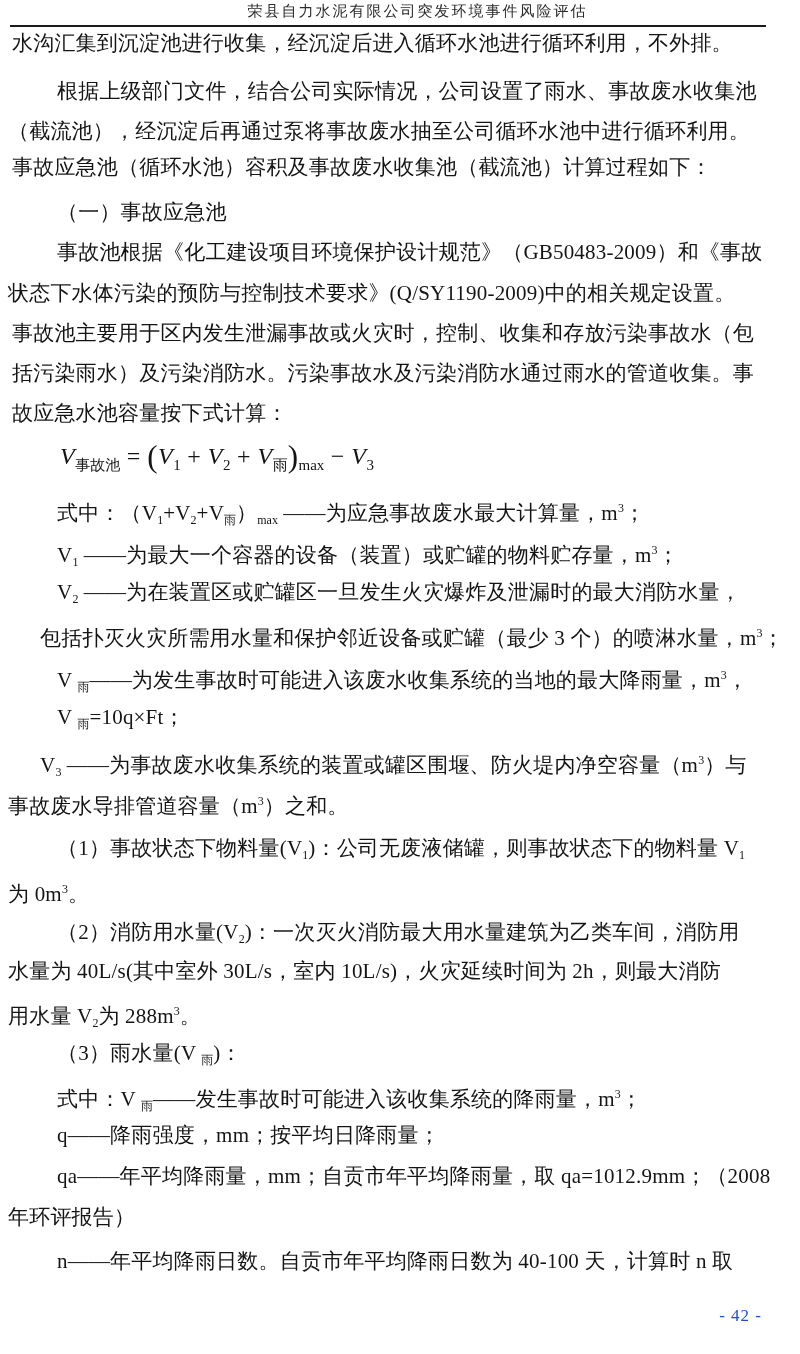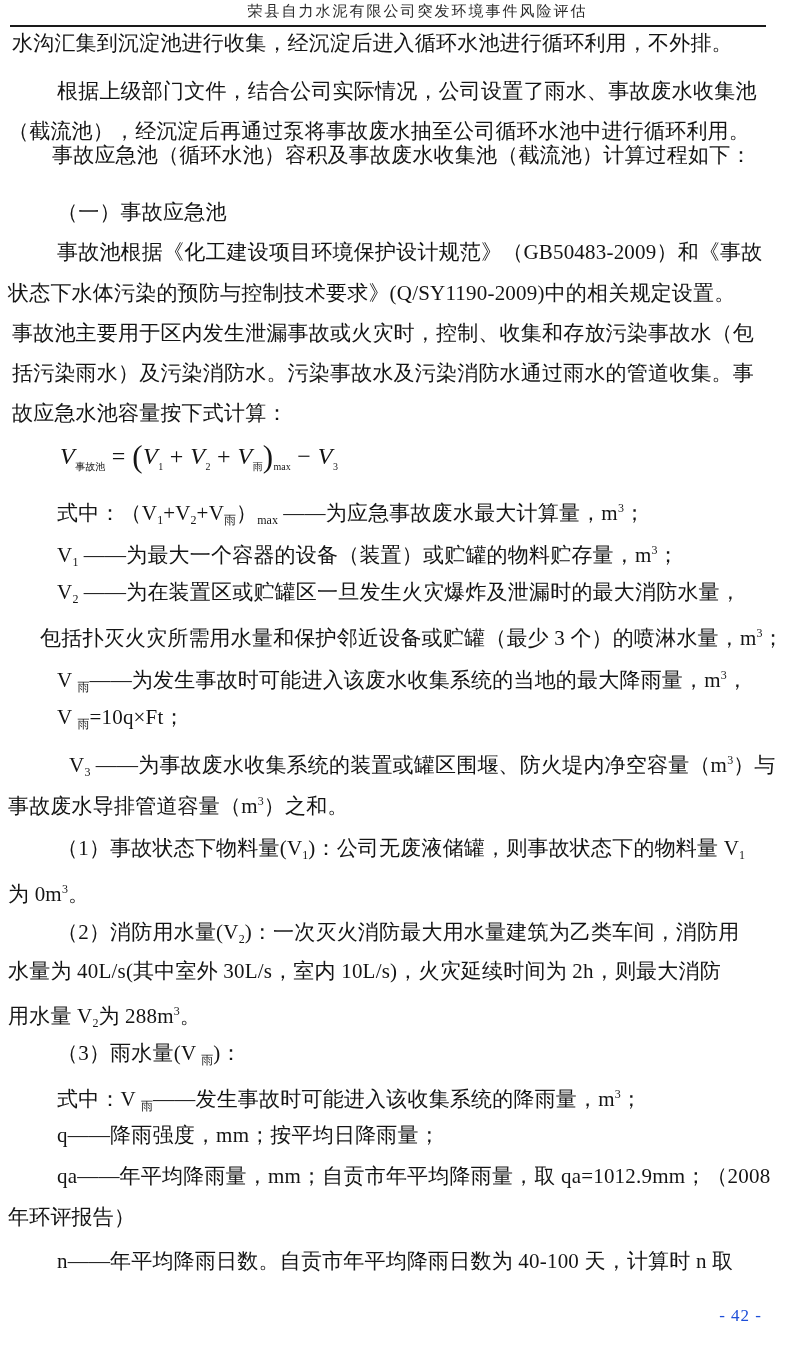--- a/index.html
+++ b/index.html
@@ -54,21 +54,21 @@
   }
   .ln.formula .r-vi {
     font-style: italic;
   }
   .ln.formula .r-big {
     font-size: 31px;
     vertical-align: -3px;
     font-weight: 400;
   }
   .ln.formula .r-sub {
-    font-size: 10px;
+    font-size: 15px;
     vertical-align: -6px;
     margin-top: 44px;
   }
   .page-number {
     position: absolute;
     top: 1306px;
     right: 38px;
     font-size: 17px;
     letter-spacing: 1px;
     color: #1d4ed8;
@@ -78,35 +78,35 @@
 <body>
 
 <div class="page">
   <div class="header-title">荣县自力水泥有限公司突发环境事件风险评估</div>
   <div class="header-divider"></div>
 
   <div>
       <div class="ln" style="top: 30px; left: 12px;"><span>水沟汇集到沉淀池进行收集，经沉淀后进入循环水池进行循环利用，不外排。</span></div>
       <div class="ln" style="top: 78px; left: 57px;"><span>根据上级部门文件，结合公司实际情况，公司设置了雨水、事故废水收集池</span></div>
       <div class="ln" style="top: 118px; left: 8px;"><span>（截流池），经沉淀后再通过泵将事故废水抽至公司循环水池中进行循环利用。</span></div>
-      <div class="ln" style="top: 142px; left: 12px; margin-left: 40px;"><span>事故应急池（循环水池）容积及事故废水收集池（截流池）计算过程如下：</span></div>
+      <div class="ln" style="top: 154px; left: 12px;"><span>事故应急池（循环水池）容积及事故废水收集池（截流池）计算过程如下：</span></div>
       <div class="ln" style="top: 199px; left: 57px;"><span>（一）事故应急池</span></div>
       <div class="ln" style="top: 239px; left: 57px;"><span>事故池根据《化工建设项目环境保护设计规范》（GB50483-2009）和《事故</span></div>
       <div class="ln" style="top: 280px; left: 8px;"><span>状态下水体污染的预防与控制技术要求》(Q/SY1190-2009)中的相关规定设置。</span></div>
       <div class="ln" style="top: 320px; left: 12px; text-align: center;"><span>事故池主要用于区内发生泄漏事故或火灾时，控制、收集和存放污染事故水（包</span></div>
       <div class="ln" style="top: 360px; left: 12px;"><span>括污染雨水）及污染消防水。污染事故水及污染消防水通过雨水的管道收集。事</span></div>
       <div class="ln" style="top: 400px; left: 12px;"><span>故应急水池容量按下式计算：</span></div>
       <div class="ln formula" style="top: 443px; left: 60px;"><span class="r-vi">V</span><span class="r-sub">事故池</span><span> = </span><span class="r-big">(</span><span class="r-vi">V</span><span class="r-sub">1</span><span> + </span><span class="r-vi">V</span><span class="r-sub">2</span><span> + </span><span class="r-vi">V</span><span class="r-sub">雨</span><span class="r-big">)</span><span class="r-sub">max</span><span> − </span><span class="r-vi">V</span><span class="r-sub">3</span></div>
       <div class="ln" style="top: 495px; left: 57px;"><span>式中：（V</span><span class="r-sub">1</span><span>+V</span><span class="r-sub">2</span><span>+V</span><span class="r-sub">雨</span><span>）</span><span class="r-sub">max</span><span> ——为应急事故废水最大计算量，m</span><span class="r-sup">3</span><span>；</span></div>
       <div class="ln" style="top: 537px; left: 57px;"><span>V</span><span class="r-sub">1</span><span> ——为最大一个容器的设备（装置）或贮罐的物料贮存量，m</span><span class="r-sup">3</span><span>；</span></div>
       <div class="ln" style="top: 579px; left: 57px;"><span>V</span><span class="r-sub">2</span><span> ——为在装置区或贮罐区一旦发生火灾爆炸及泄漏时的最大消防水量，</span></div>
       <div class="ln" style="top: 620px; left: 8px; margin-left: 32px;"><span>包括扑灭火灾所需用水量和保护邻近设备或贮罐（最少 3 个）的喷淋水量，m</span><span class="r-sup">3</span><span>；</span></div>
       <div class="ln" style="top: 662px; left: 57px;"><span>V </span><span class="r-sub">雨</span><span>——为发生事故时可能进入该废水收集系统的当地的最大降雨量，m</span><span class="r-sup">3</span><span>，</span></div>
       <div class="ln" style="top: 704px; left: 57px;"><span>V </span><span class="r-sub">雨</span><span>=10q×Ft；</span></div>
-      <div class="ln" style="top: 747px; left: 69px; text-align: center;"><span>V</span><span class="r-sub">3</span><span> ——为事故废水收集系统的装置或罐区围堰、防火堤内净空容量（m</span><span class="r-sup">3</span><span>）与</span></div>
+      <div class="ln" style="top: 747px; left: 40px; text-align: center;"><span>V</span><span class="r-sub">3</span><span> ——为事故废水收集系统的装置或罐区围堰、防火堤内净空容量（m</span><span class="r-sup">3</span><span>）与</span></div>
       <div class="ln" style="top: 788px; left: 8px;"><span>事故废水导排管道容量（m</span><span class="r-sup">3</span><span>）之和。</span></div>
       <div class="ln" style="top: 835px; left: 57px;"><span>（1）事故状态下物料量(V</span><span class="r-sub">1</span><span>)：公司无废液储罐，则事故状态下的物料量 V</span><span class="r-sub">1</span></div>
       <div class="ln" style="top: 876px; left: 8px;"><span>为 0m</span><span class="r-sup">3</span><span>。</span></div>
       <div class="ln" style="top: 919px; left: 57px;"><span>（2）消防用水量(V</span><span class="r-sub">2</span><span>)：一次灭火消防最大用水量建筑为乙类车间，消防用</span></div>
       <div class="ln" style="top: 958px; left: 8px;"><span>水量为 40L/s(其中室外 30L/s，室内 10L/s)，火灾延续时间为 2h，则最大消防</span></div>
       <div class="ln" style="top: 998px; left: 8px;"><span>用水量 V</span><span class="r-sub">2</span><span>为 288m</span><span class="r-sup">3</span><span>。</span></div>
       <div class="ln" style="top: 1040px; left: 57px;"><span>（3）雨水量(V </span><span class="r-sub">雨</span><span>)：</span></div>
       <div class="ln" style="top: 1081px; left: 57px;"><span>式中：V </span><span class="r-sub">雨</span><span>——发生事故时可能进入该收集系统的降雨量，m</span><span class="r-sup">3</span><span>；</span></div>
       <div class="ln" style="top: 1122px; left: 57px; text-align: right;"><span>q——降雨强度，mm；按平均日降雨量；</span></div>
       <div class="ln" style="top: 1163px; left: 57px;"><span>qa——年平均降雨量，mm；自贡市年平均降雨量，取 qa=1012.9mm；（2008</span></div>

